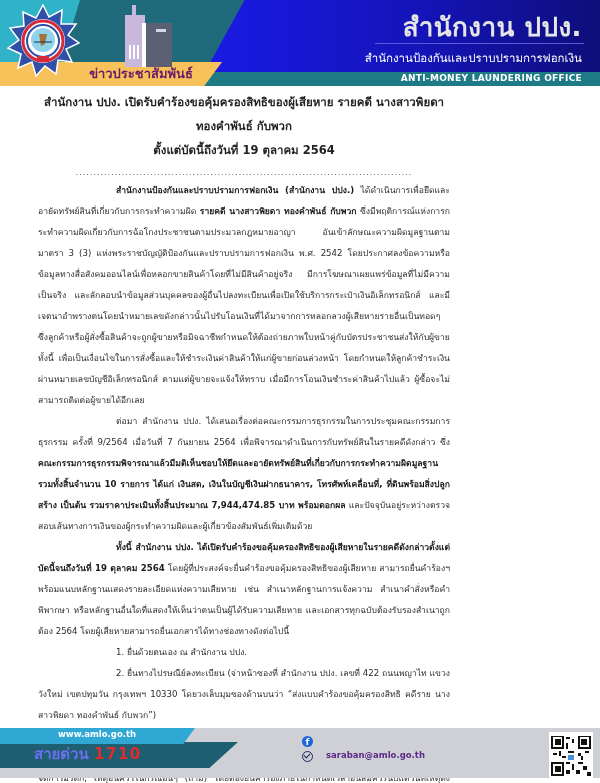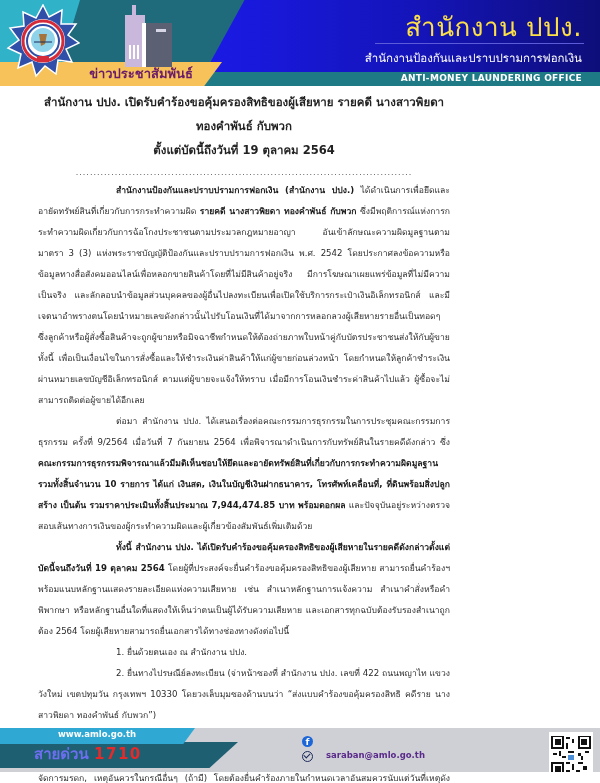--- a/index.html
+++ b/index.html
@@ -16,36 +16,36 @@
               clip-path: polygon(10% 0, 100% 0, 100% 100%, 0 100%); }
   .hdr-yellow { position: absolute; left: 0; top: 62px; width: 222px; height: 24px; background: #f7c25a;
                 clip-path: polygon(0 0, 100% 0, 92% 100%, 0 100%); }
   .hdr-teal-bottom { position: absolute; left: 205px; top: 72px; width: 395px; height: 14px; background: #1e7b86; }
 
   .logo { position: absolute; left: 6px; top: 4px; width: 74px; height: 74px; }
   .building { position: absolute; left: 120px; top: 5px; width: 60px; height: 62px; }
 
   .hdr-news { position: absolute; left: 86px; top: 64px; width: 110px; height: 20px;
               font-size: 13px; font-weight: bold; color: #6a1b6a; text-align: center; line-height: 20px; }
-  .hdr-title { position: absolute; right: 18px; top: 6px; font-size: 26px; font-weight: normal; color: #fde047; letter-spacing: 0.5px; }
+  .hdr-title { position: absolute; right: 18px; top: 6px; font-size: 26px; font-weight: bold; color: #e5e5e5; letter-spacing: 0.5px; }
   .hdr-line { position: absolute; left: 375px; right: 16px; top: 43px; height: 1px; background: #5c5cd8; }
   .hdr-subtitle { position: absolute; right: 18px; top: 49px; font-size: 11.5px; color: #ffffff; }
   .hdr-en { position: absolute; right: 18px; top: 73px; font-size: 9px; font-weight: bold; color: #ffffff; letter-spacing: 0.3px; }
 
   
   .content { position: absolute; left: 0; top: 90px; width: 488px; }
   .headline { text-align: center; font-size: 11.5px; font-weight: bold; color: #222; line-height: 24px; padding: 0 30px; }
   .dots { text-align: center; font-size: 8px; color: #555; letter-spacing: 1px; line-height: 14px; margin-top: 4px; }
   .body-text { margin-top: 0; padding: 0 38px 0 38px; font-size: 8.6px; line-height: 21px; color: #2a2a2a; text-align: justify; }
   .body-text p { margin: 0; }
   .indent { text-indent: 78px; }
   .body-text b { font-weight: bold; color: #1a1a1a; }
 
   
-  .footer { position: absolute; left: 0; top: 728px; width: 600px; height: 44px; background: #cfd0d6; overflow: hidden; }
+  .footer { position: absolute; left: 0; top: 728px; width: 600px; height: 50px; background: #cfd0d6; overflow: hidden; }
   .ft-url-band { position: absolute; left: 0; top: 0; width: 195px; height: 16px; background: #2fa9d4;
                  clip-path: polygon(0 0, 100% 0, 94% 100%, 0 100%); }
   .ft-hot-band2 { position: absolute; left: 0; top: 14px; width: 238px; height: 26px; background: #1e5f72;
                   clip-path: polygon(0 0, 100% 0, 88% 100%, 0 100%); }
   .ft-url { position: absolute; left: 58px; top: 1px; font-size: 8.5px; font-weight: bold; color: #ffffff; }
   .ft-hotline { position: absolute; left: 34px; top: 16px; font-size: 15px; font-weight: bold; line-height: 20px; }
   .ft-hotline .lbl { color: #6e6ef0; }
   .ft-hotline .num { color: #e52a2a; letter-spacing: 1.5px; }
   .ft-fb-icon { position: absolute; left: 302px; top: 8px; width: 11px; height: 11px; border-radius: 50%; background: #1d66d8;
                 color: #fff; font-size: 9px; font-weight: bold; text-align: center; line-height: 12px; }

